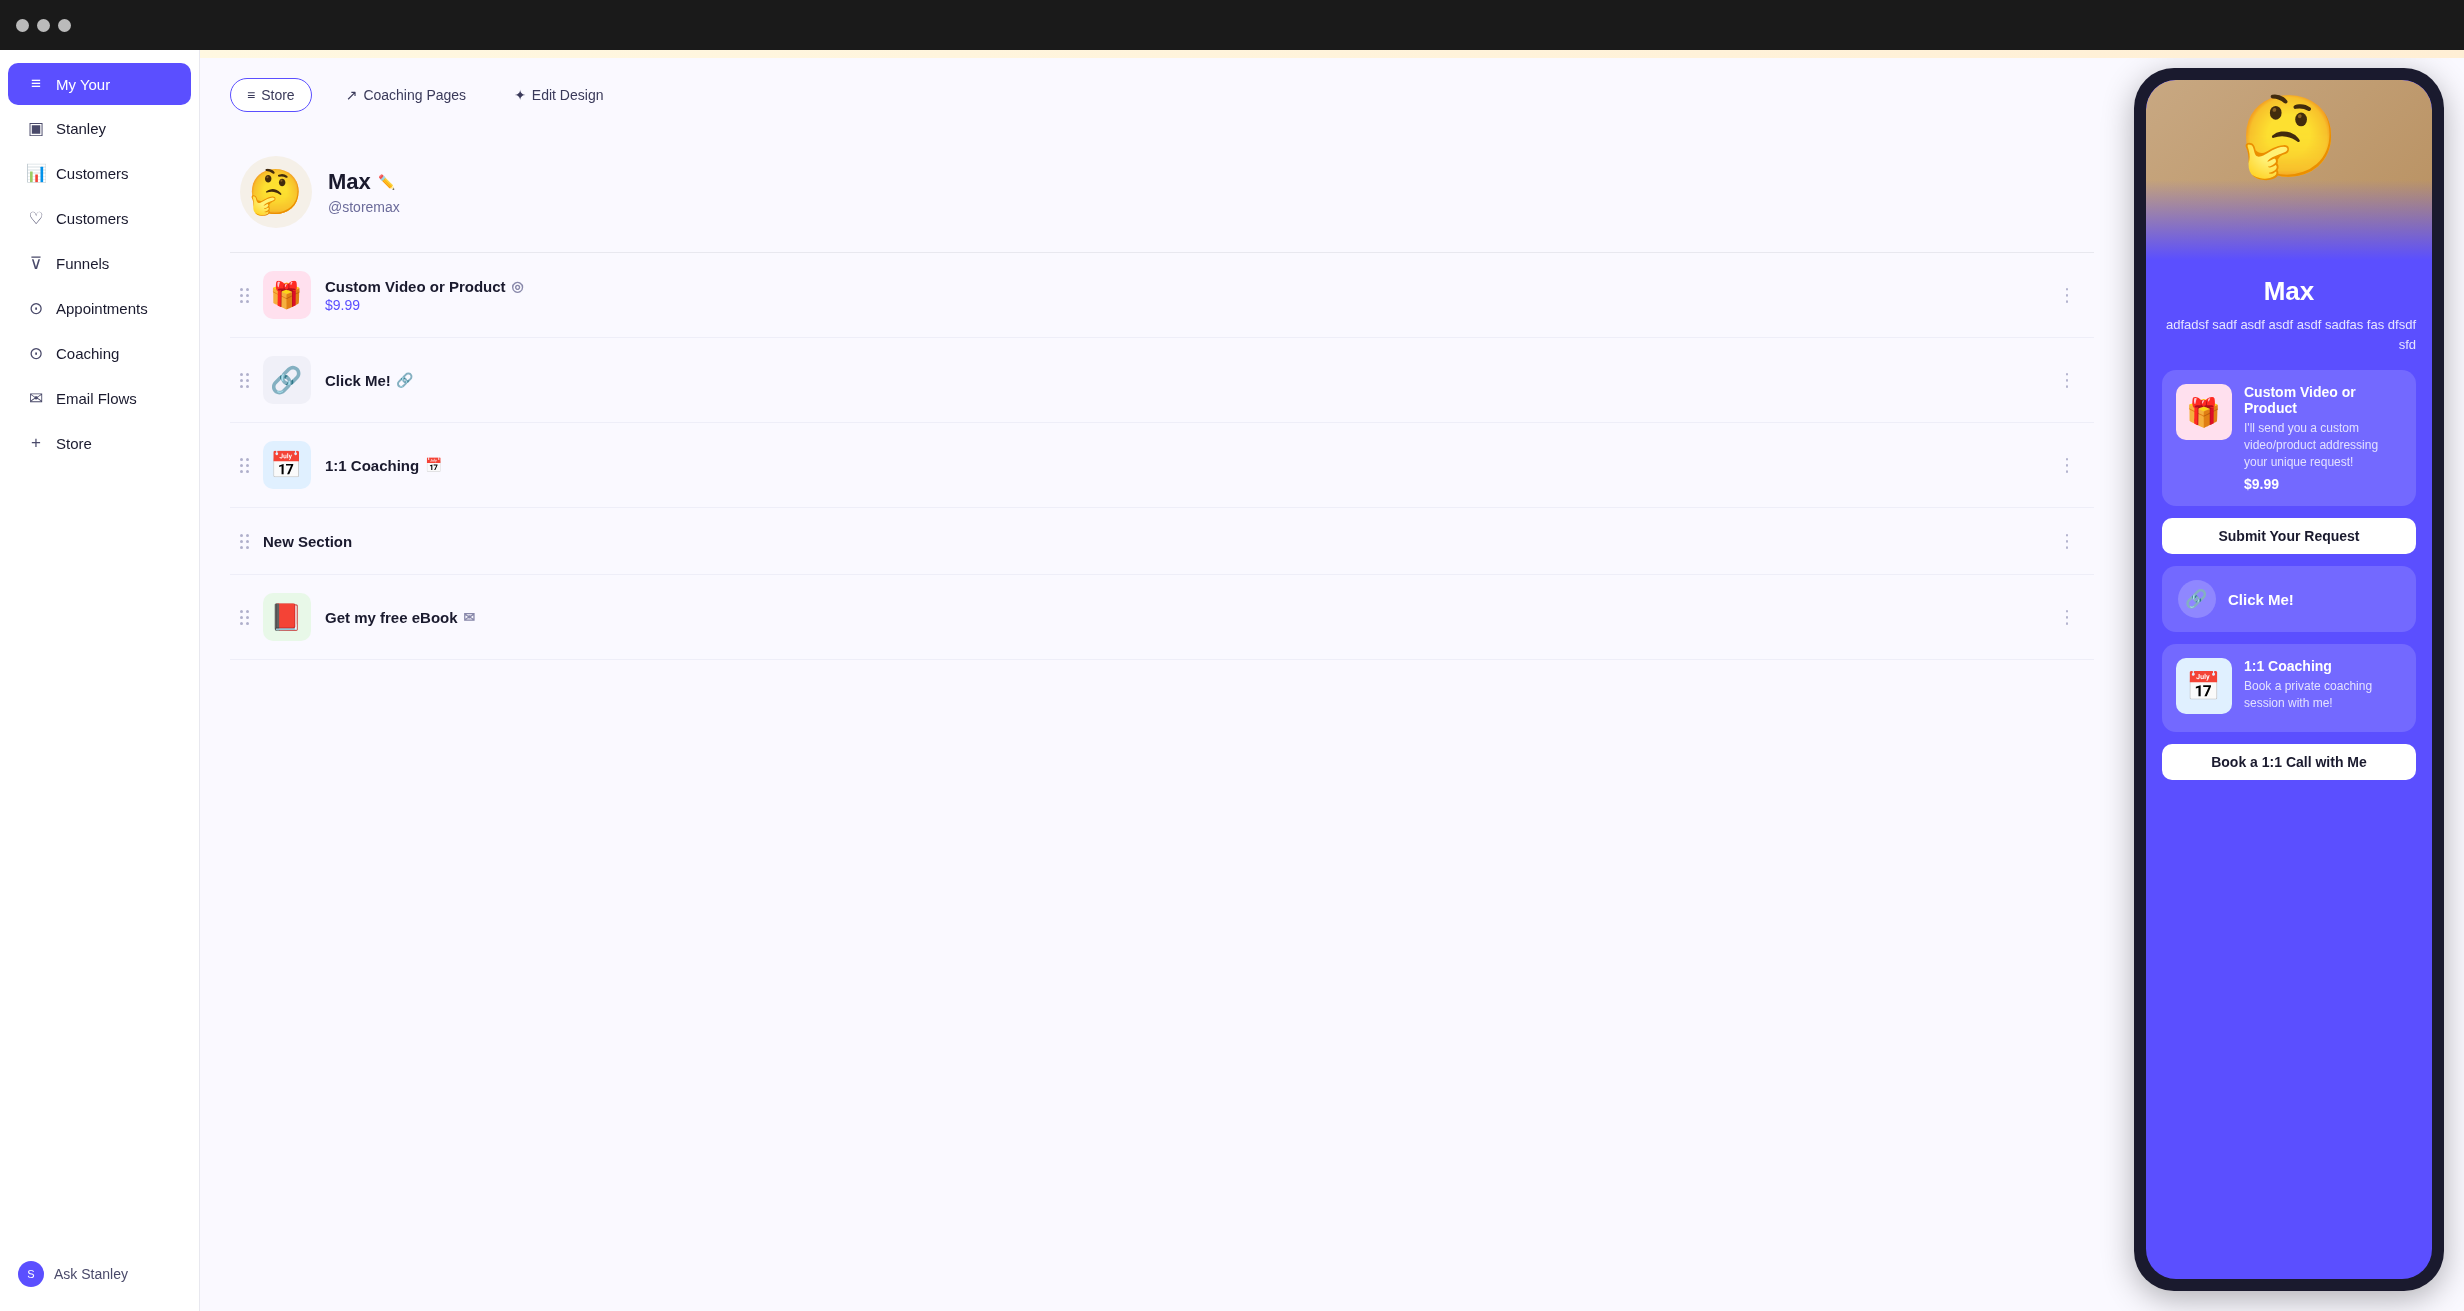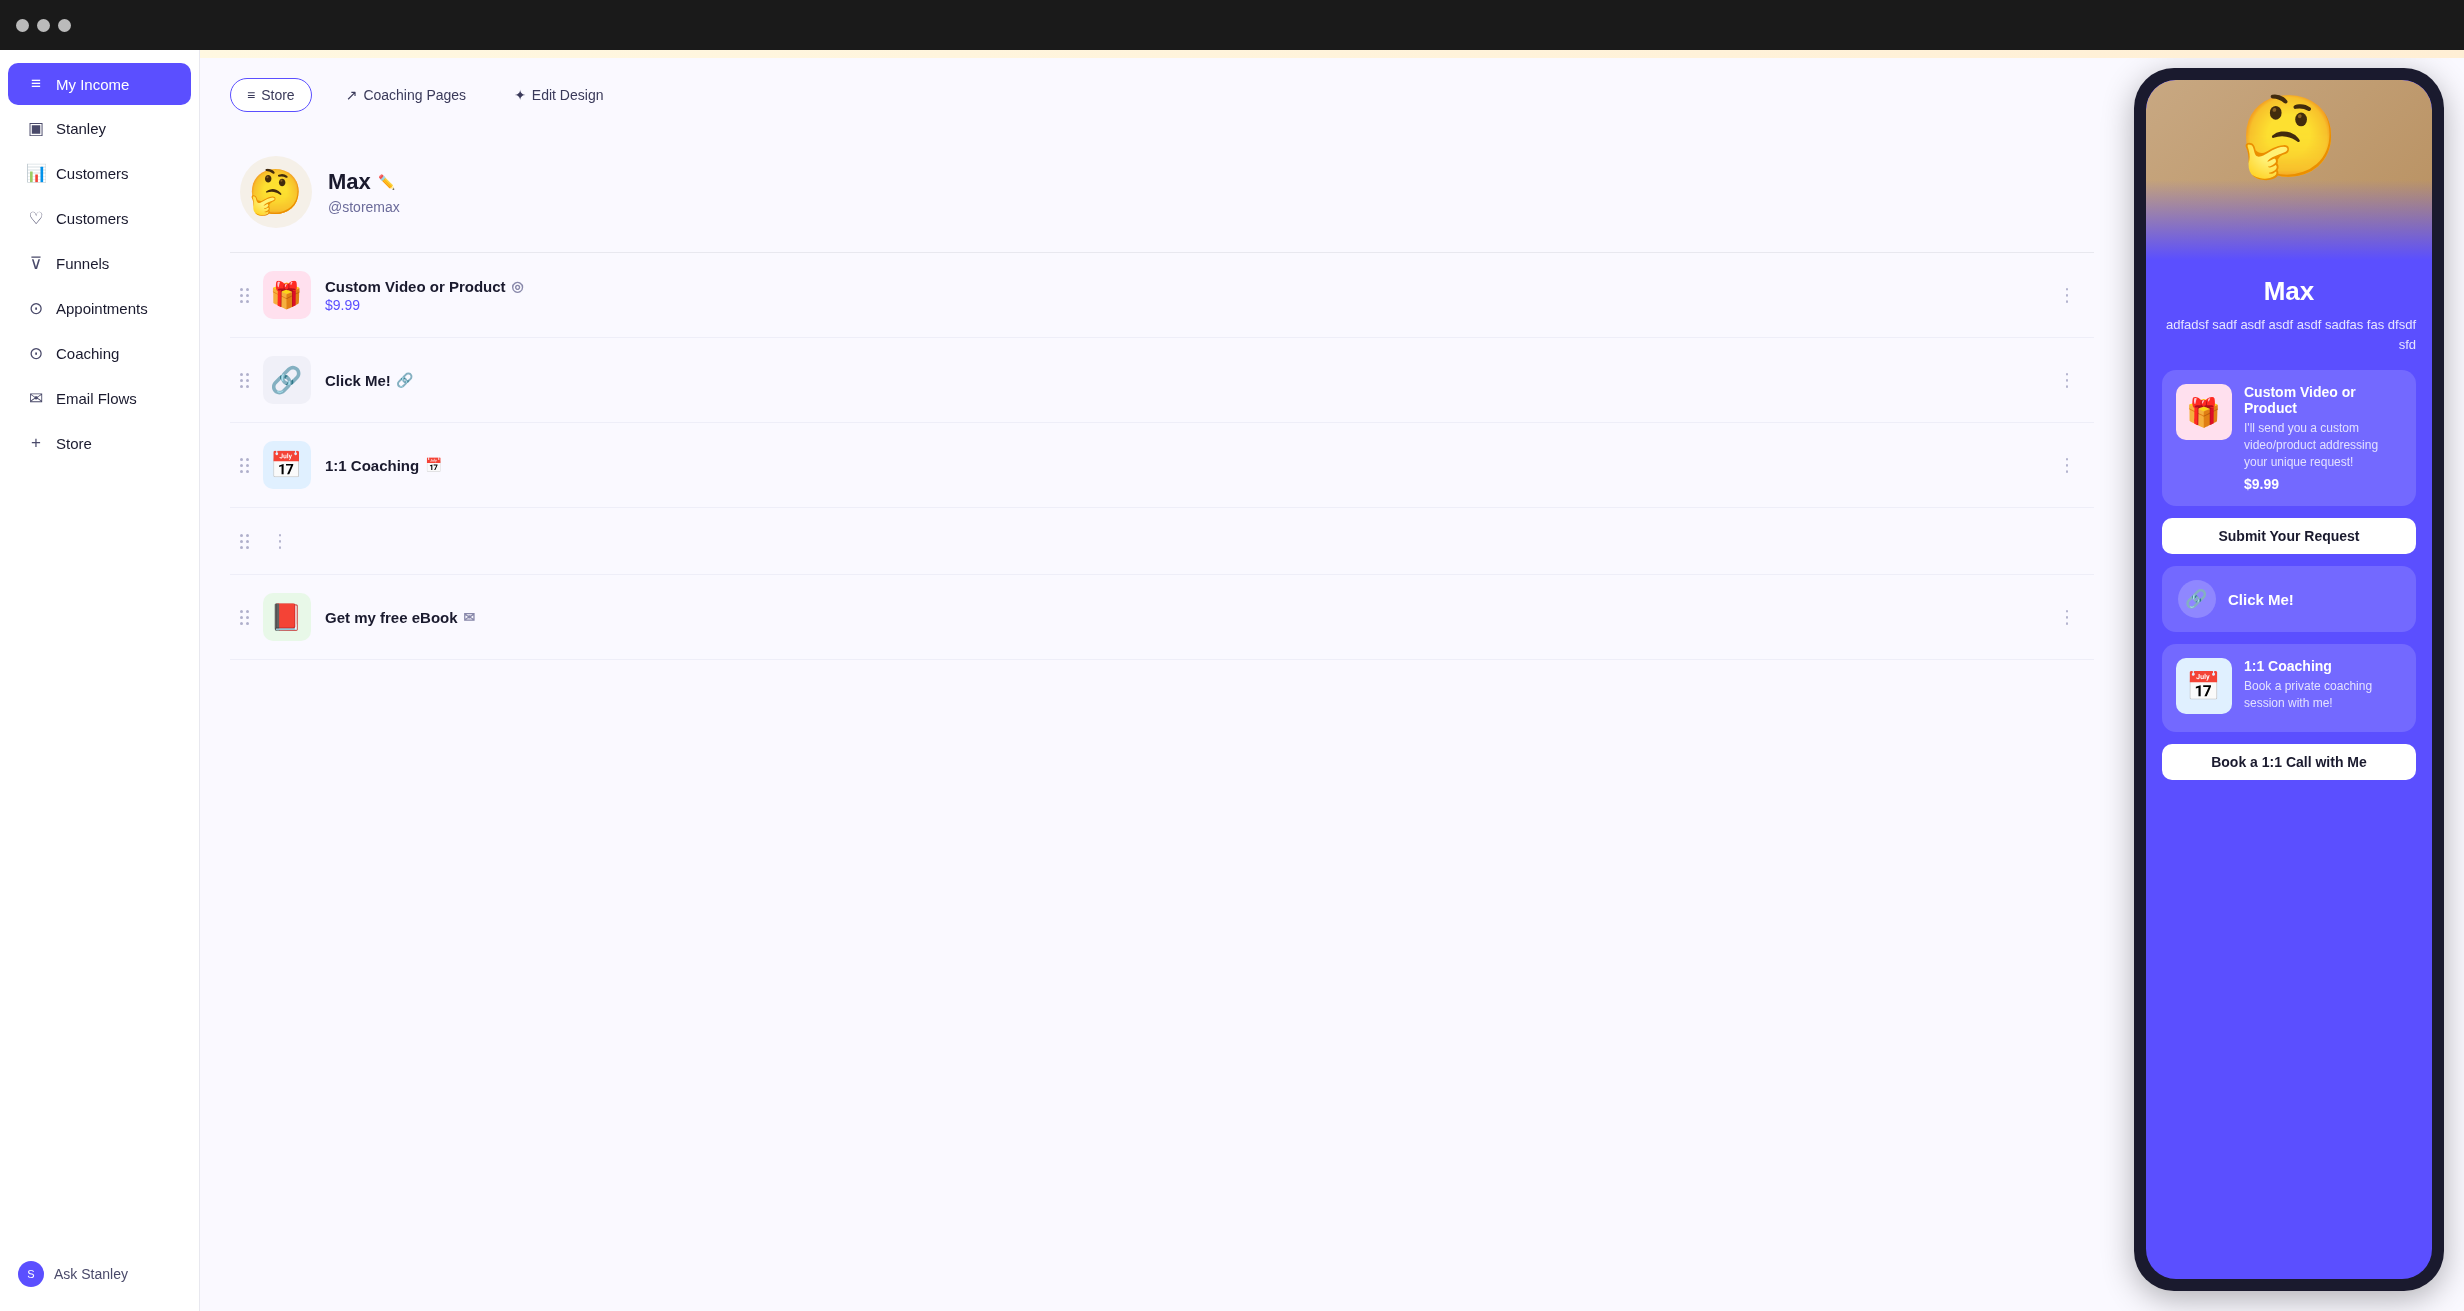--- a/index.html
+++ b/index.html
@@ -385,21 +385,21 @@
   <div class="titlebar-dot"></div>
   <div class="titlebar-dot"></div>
 </div>
 
 <div class="app-body">
 
   <div class="sidebar">
 
     <div class="sidebar-item active">
       <span class="sidebar-icon">≡</span>
-      <span>My Income</span>
+      <span>My Your</span>
     </div>
 
     <div class="sidebar-item">
       <span class="sidebar-icon">▣</span>
       <span>Stanley</span>
     </div>
 
     <div class="sidebar-item">
       <span class="sidebar-icon">📊</span>
       <span>Customers</span>
@@ -564,20 +564,21 @@
               </div>
             <div class="drag-dot-row">
                 <div class="drag-dot"></div>
                 <div class="drag-dot"></div>
               </div>
             <div class="drag-dot-row">
                 <div class="drag-dot"></div>
                 <div class="drag-dot"></div>
               </div>
           </div>
+          <div class="section-header-name">New Section</div>
           <div class="row-menu">⋮</div>
         </div>
 
         <div class="section-row">
           <div class="drag-handle">
             <div class="drag-dot-row">
                 <div class="drag-dot"></div>
                 <div class="drag-dot"></div>
               </div>
             <div class="drag-dot-row">

